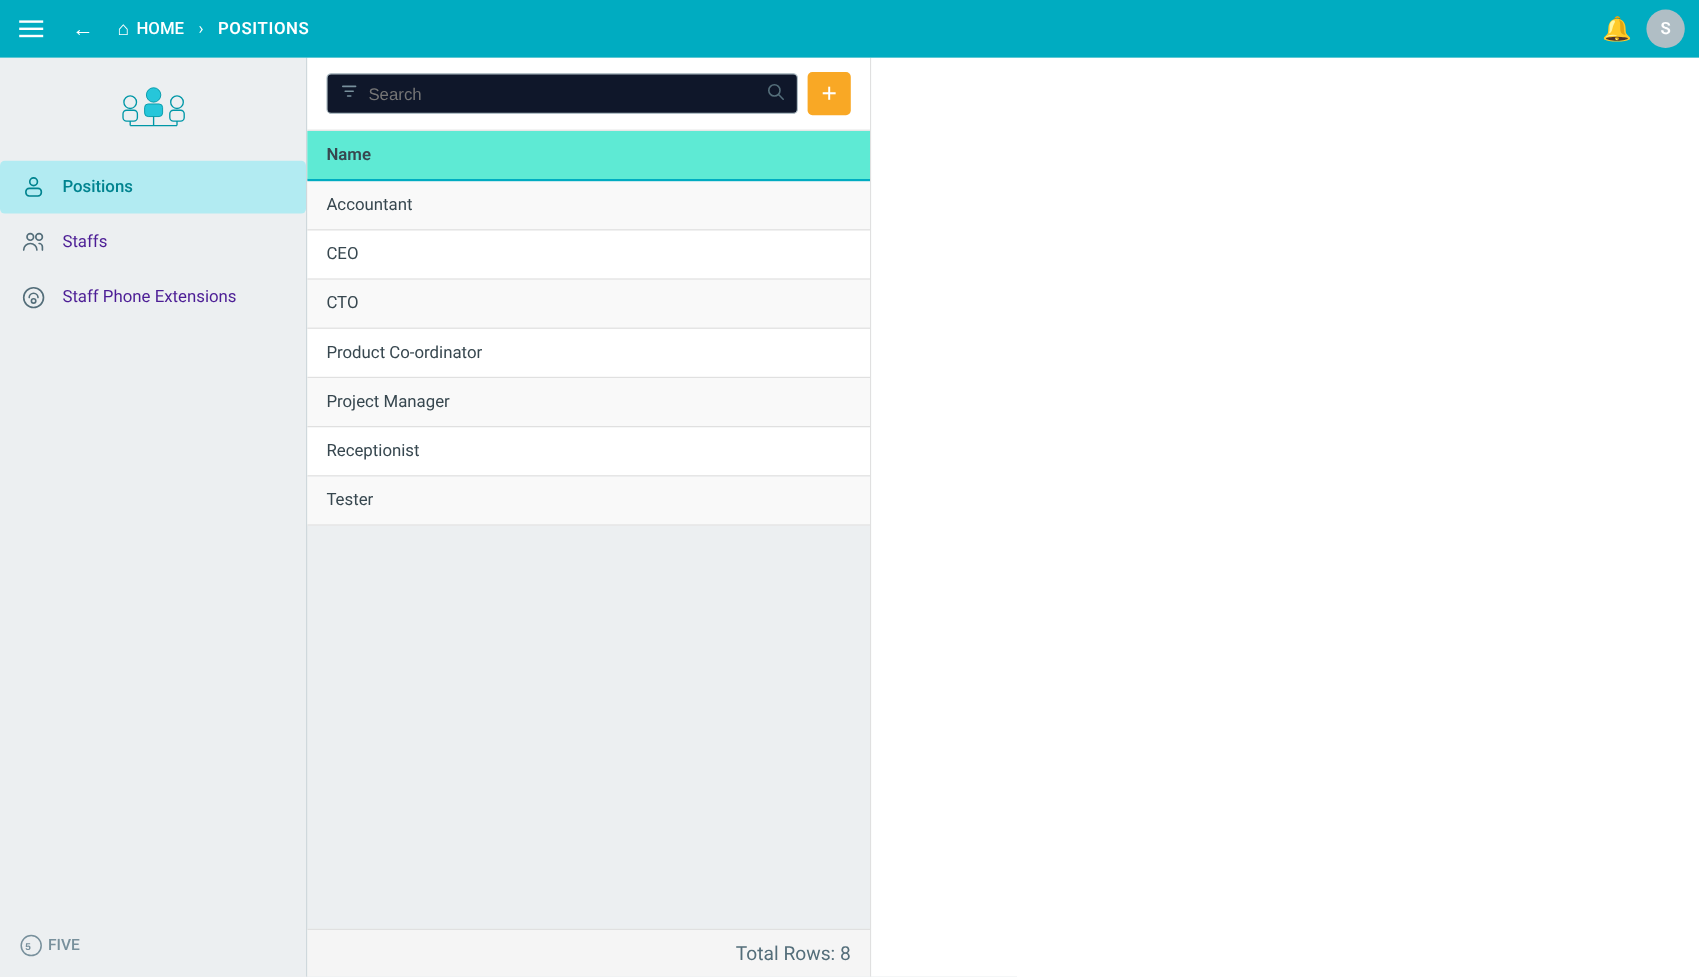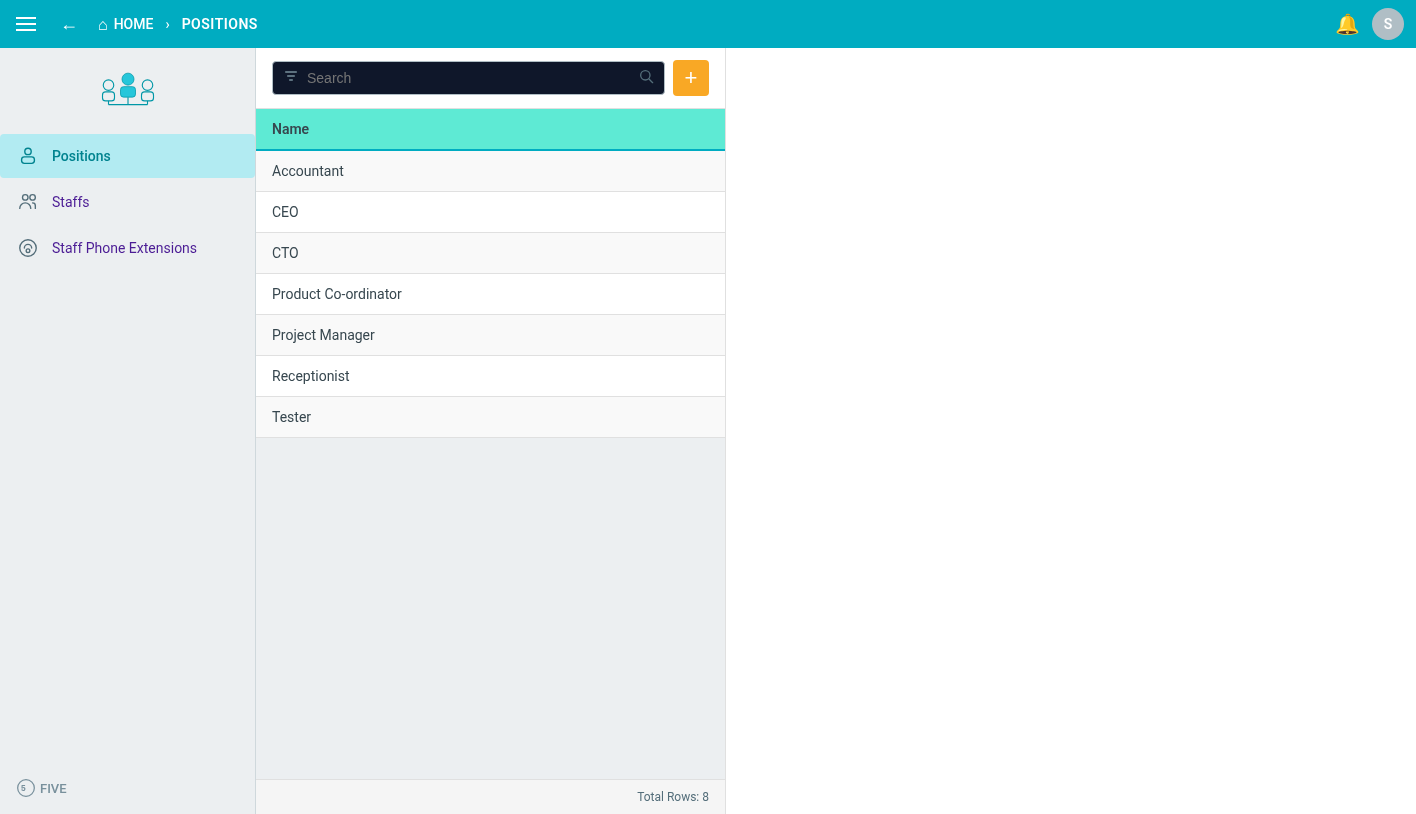--- a/index.html
+++ b/index.html
@@ -235,21 +235,21 @@
     tbody tr:nth-child(odd) {
       background: #f9f9f9;
     }
     tbody tr:nth-child(even) {
       background: white;
     }
 
     
     .table-footer {
       padding: 10px 16px;
-      font-size: 12px;
+      font-size: 16px;
       color: #546e7a;
       text-align: right;
       border-top: 1px solid #e0e0e0;
       background: #f5f5f5;
     }
 
     
     .right-panel {
       flex: 1;
       background: white;

